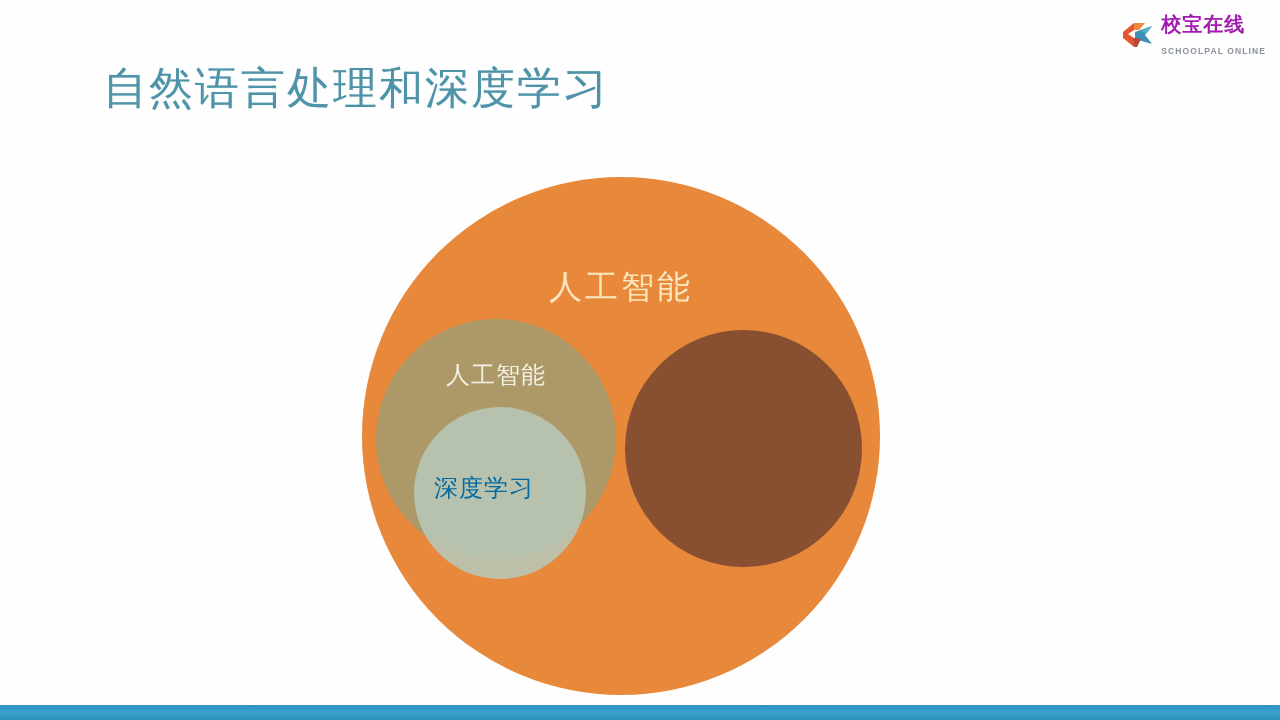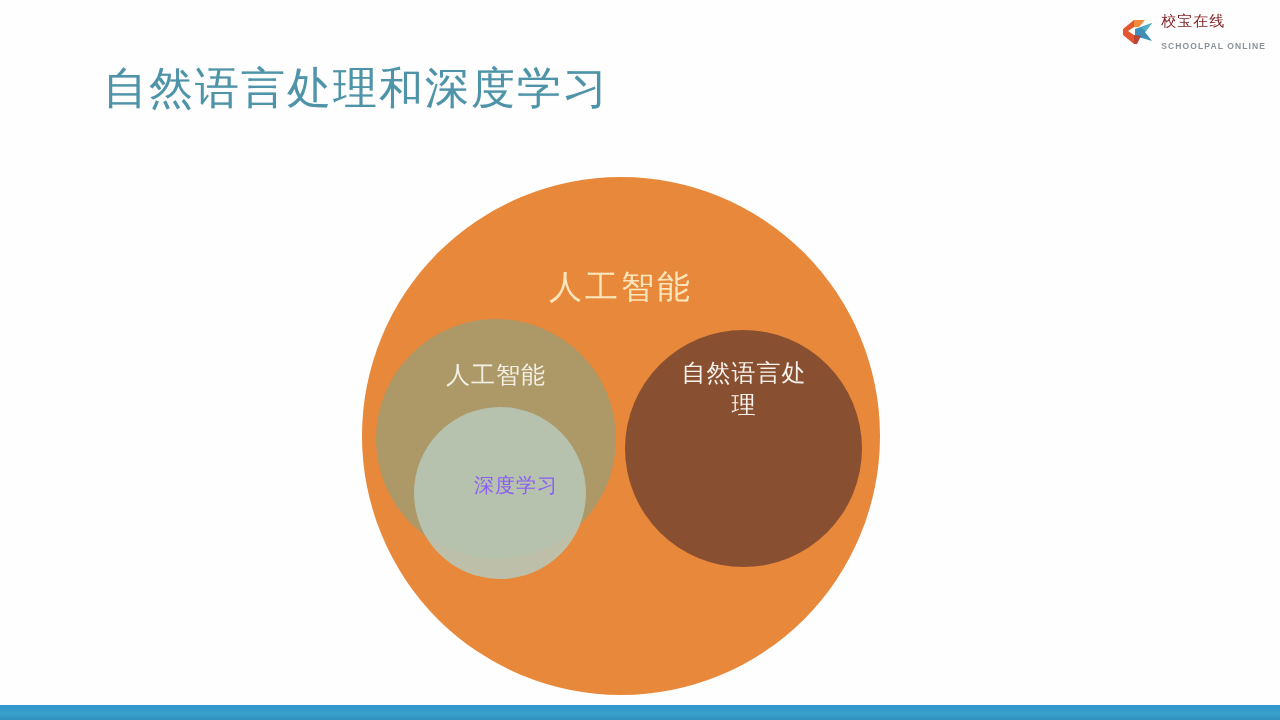--- a/index.html
+++ b/index.html
@@ -34,23 +34,23 @@
     width: 34px;
     height: 30px;
     flex: 0 0 auto;
   }
   .logo-text {
     display: flex;
     flex-direction: column;
     line-height: 1;
   }
   .logo-cn {
-    font-size: 15px;
-    font-weight: normal;
-    color: #7f1d1d;
+    font-size: 20px;
+    font-weight: bold;
+    color: #a21caf;
     letter-spacing: 1px;
     font-family: "DejaVu Sans", "Liberation Sans", sans-serif;
   }
   .logo-en {
     font-size: 8.5px;
     font-weight: bold;
     color: #8a9199;
     letter-spacing: 1.1px;
     margin-top: 13px;
   }
@@ -128,25 +128,25 @@
   }
   .lbl-ml {
     left: 14px;
     top: 182px;
     width: 240px;
     font-size: 24px;
     color: #f2f0e4;
     letter-spacing: 1px;
   }
   .lbl-dl {
-    left: 68px;
+    left: 36px;
     top: 295px;
     width: 172px;
-    font-size: 20px;
-    color: #8b5cf6;
+    font-size: 24px;
+    color: #0369a1;
     letter-spacing: 1px;
   }
   .lbl-nlp {
     left: 275px;
     top: 180px;
     width: 214px;
     font-size: 24px;
     line-height: 1.35;
     color: #f6f1ea;
     letter-spacing: 1px;
@@ -187,21 +187,19 @@
 
   <div class="venn">
 
     <div class="circle c-ai"></div>
     <div class="circle c-ml"></div>
     <div class="circle c-nlp"></div>
     <div class="circle c-dl"></div>
 
     <div class="lbl lbl-ai">人工智能</div>
     <div class="lbl lbl-ml">人工智能</div>
-    <div class="lbl lbl-nlp">自然语言处
-理</div>
     <div class="lbl lbl-dl">深度学习</div>
 
   </div>
 
   <div class="bottom-bar"></div>
 
 </div>
 
 </body></html>

